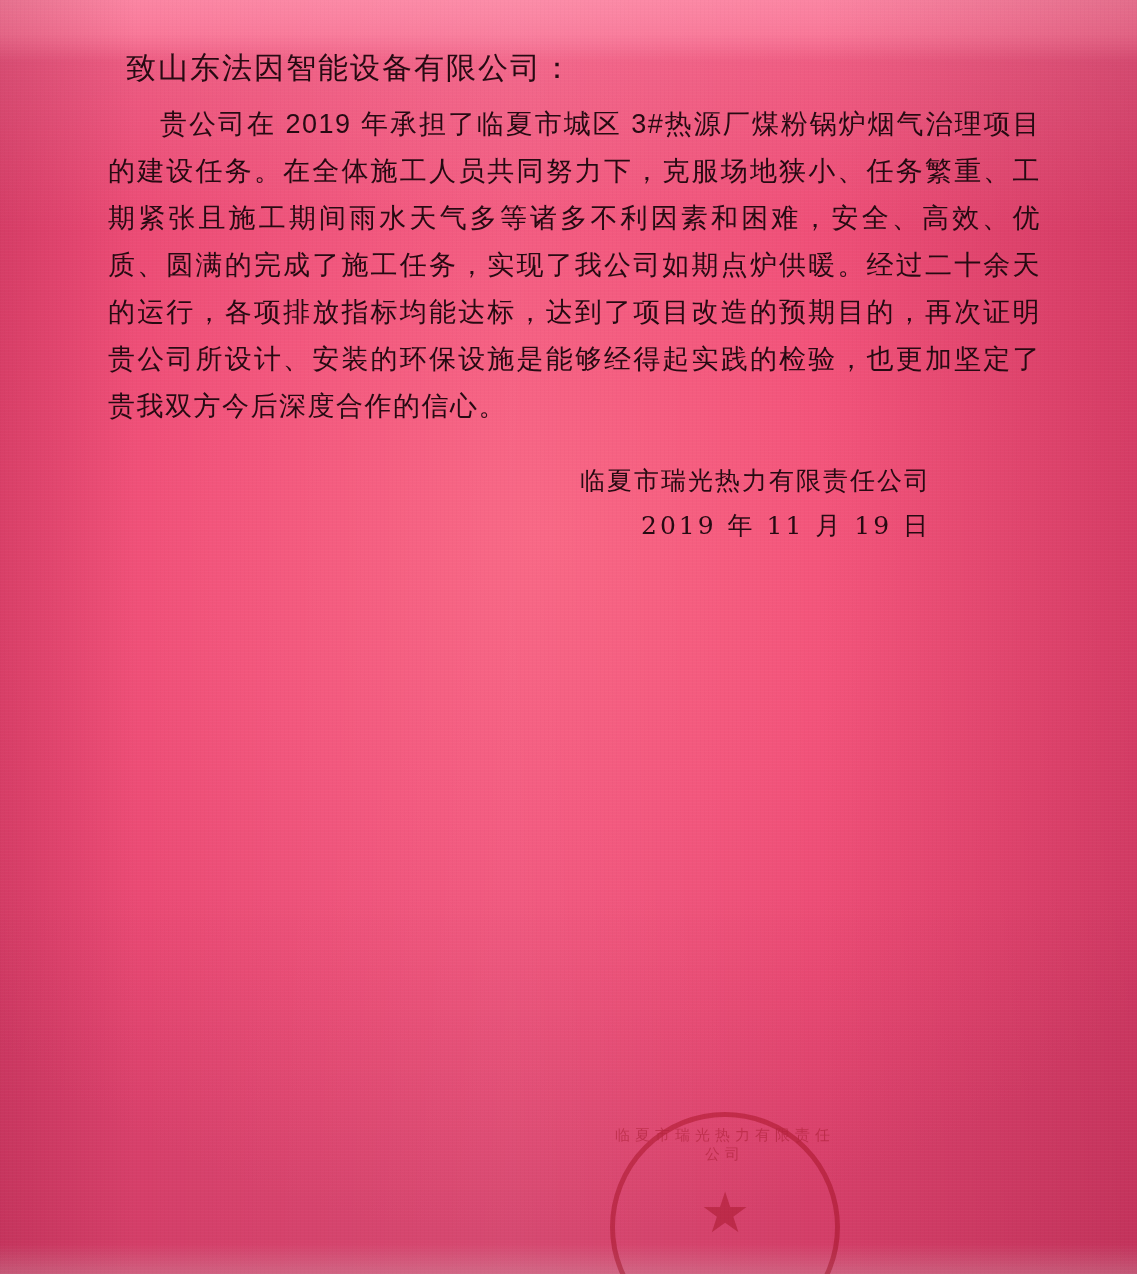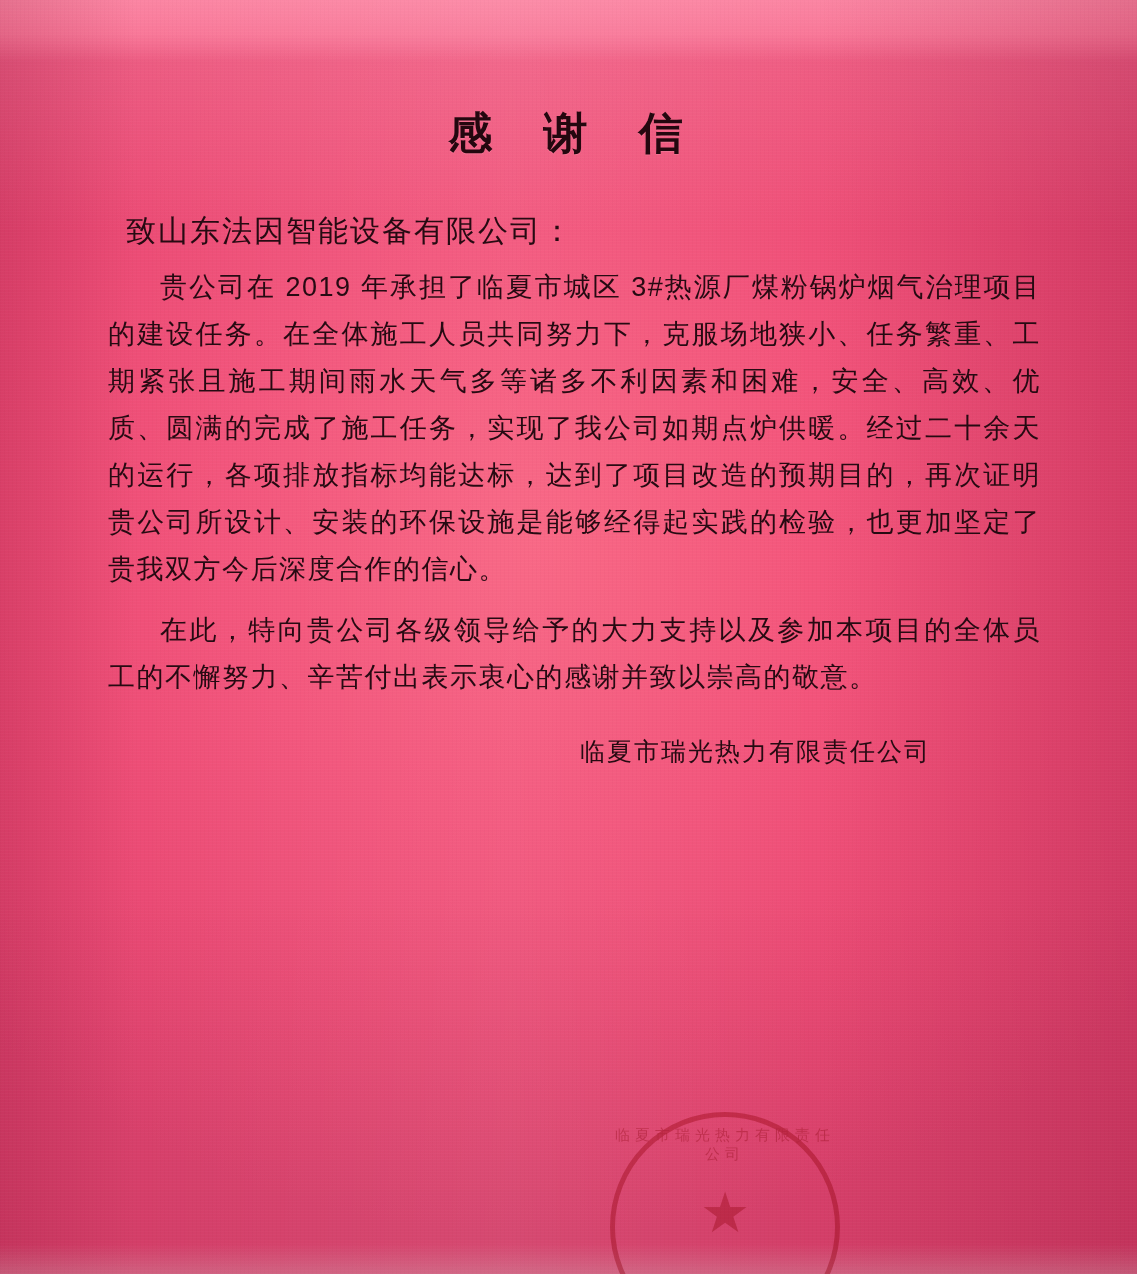--- a/index.html
+++ b/index.html
@@ -160,26 +160,25 @@
   <div class="grain"></div>
 
   <div class="seal">
     <div class="ring"></div>
     <div class="seal-text">临夏市瑞光热力有限责任公司</div>
     <div class="star">★</div>
 
   </div>
 
   <div class="content">
-    <h1 class="doc-title">感 谢 信</h1>
 
     <div class="salutation">致山东法因智能设备有限公司：</div>
 
     <p class="para">贵公司在 2019 年承担了临夏市城区 3#热源厂煤粉锅炉烟气治理项目的建设任务。在全体施工人员共同努力下，克服场地狭小、任务繁重、工期紧张且施工期间雨水天气多等诸多不利因素和困难，安全、高效、优质、圆满的完成了施工任务，实现了我公司如期点炉供暖。经过二十余天的运行，各项排放指标均能达标，达到了项目改造的预期目的，再次证明贵公司所设计、安装的环保设施是能够经得起实践的检验，也更加坚定了贵我双方今后深度合作的信心。</p>
-    <p class="para">在此，特向贵公司各级领导给予的大力支持以及参加本项目的全体员工的不懈努力、辛苦付出表示衷心的感谢并致以崇高的敬意。</p>
 
     <div class="signature">
       <span class="org">临夏市瑞光热力有限责任公司</span>
+      <span class="date">2019 年 11 月 19 日</span>
     </div>
   </div>
 
   <div class="edge-bottom"></div>
 </div>
 
 </body></html>

